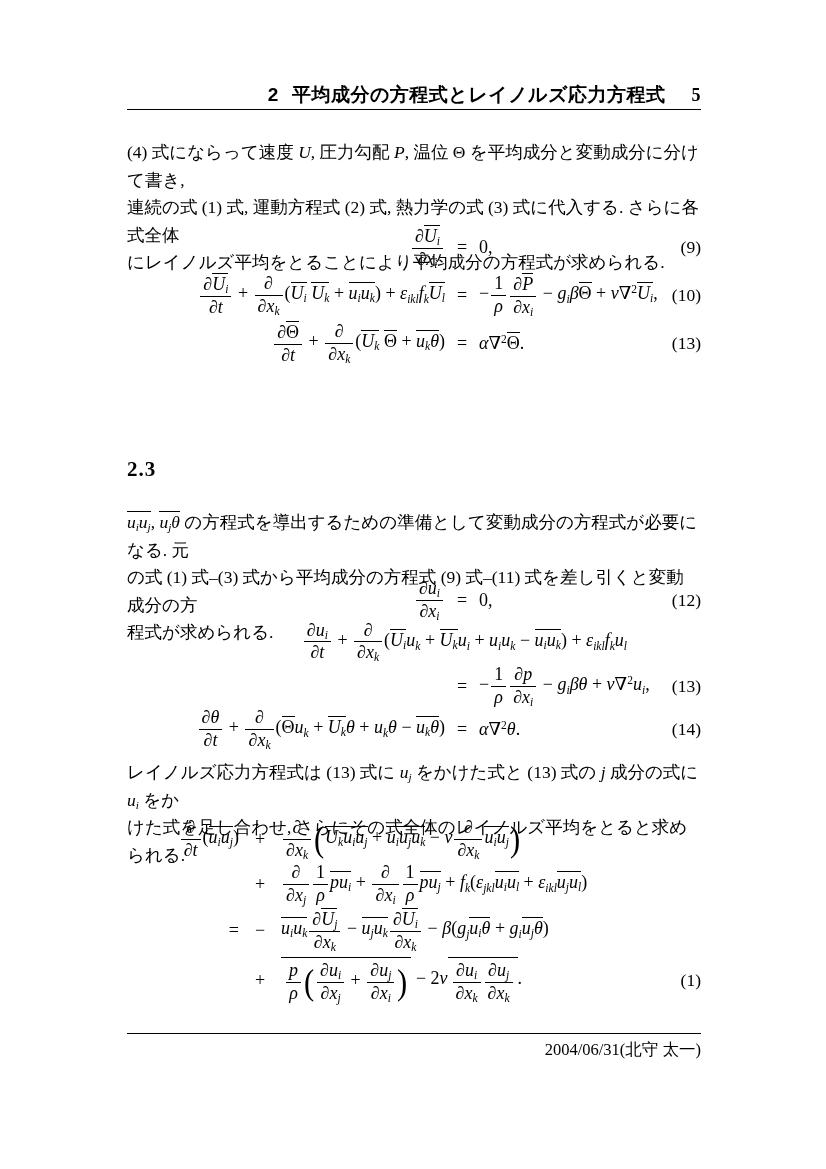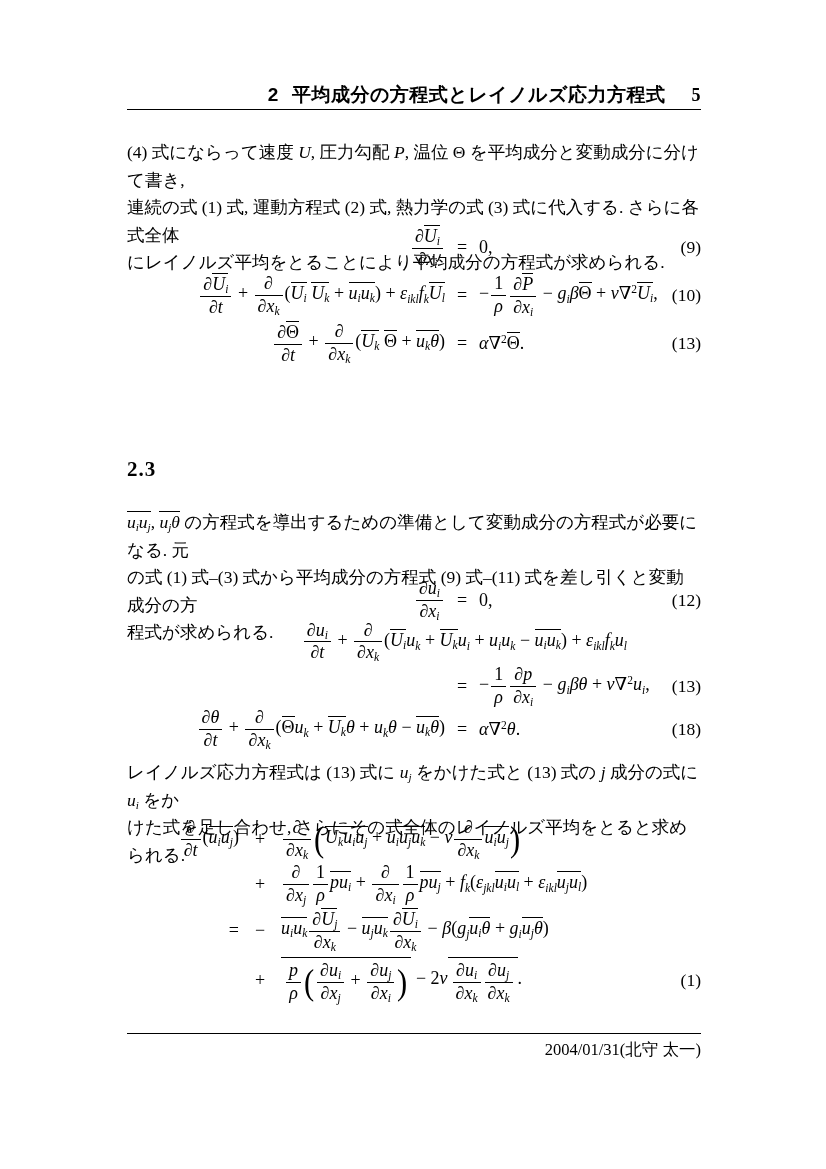--- a/index.html
+++ b/index.html
@@ -112,21 +112,21 @@
     <div class="eqline r42">
       <span class="eql"></span>
       <span class="eqm">=</span>
       <span class="eqr">−<span class="fr"><span class="n">1</span><span class="d"><var>ρ</var></span></span><span class="fr"><span class="n">∂<var>p</var></span><span class="d">∂<var>x</var><sub>i</sub></span></span> − <var>g</var><sub>i</sub><var>β</var><var>θ</var> + <var>ν</var>∇<sup>2</sup><var>u</var><sub>i</sub>,</span>
       <span class="eqno">(13)</span>
     </div>
     <div class="eqline r44">
       <span class="eql"><span class="fr"><span class="n">∂<var>θ</var></span><span class="d">∂<var>t</var></span></span> + <span class="fr"><span class="n">∂</span><span class="d">∂<var>x</var><sub>k</sub></span></span>(<span class="ol">Θ</span><var>u</var><sub>k</sub> + <span class="ol"><var>U</var><sub>k</sub></span><var>θ</var> + <var>u</var><sub>k</sub><var>θ</var> − <span class="ol"><var>u</var><sub>k</sub><var>θ</var></span>)</span>
       <span class="eqm">=</span>
       <span class="eqr"><var>α</var>∇<sup>2</sup><var>θ</var>.</span>
-      <span class="eqno">(18)</span>
+      <span class="eqno">(14)</span>
     </div>
   </div>
 
   <p class="abs para" style="top:759px;">レイノルズ応力方程式は (13) 式に <var>u</var><sub>j</sub> をかけた式と (13) 式の <var>j</var> 成分の式に <var>u</var><sub>i</sub> をか<br>けた式を足し合わせ, さらにその式全体のレイノルズ平均をとると求められる.</p>
 
   <div class="abs eqgroup g3" style="top:816px;">
     <div class="eqline r46">
       <span class="eql"><span class="fr"><span class="n">∂</span><span class="d">∂<var>t</var></span></span>(<span class="ol"><var>u</var><sub>i</sub><var>u</var><sub>j</sub></span>)</span>
       <span class="eqm">+</span>
       <span class="eqr"><span class="fr"><span class="n">∂</span><span class="d">∂<var>x</var><sub>k</sub></span></span><span class="bp">(</span><span class="ol"><var>U</var><sub>k</sub></span><span class="ol"><var>u</var><sub>i</sub><var>u</var><sub>j</sub></span> + <span class="ol"><var>u</var><sub>i</sub><var>u</var><sub>j</sub><var>u</var><sub>k</sub></span> − <var>ν</var><span class="fr"><span class="n">∂</span><span class="d">∂<var>x</var><sub>k</sub></span></span><span class="ol"><var>u</var><sub>i</sub><var>u</var><sub>j</sub></span><span class="bp">)</span></span>
@@ -143,15 +143,15 @@
     </div>
     <div class="eqline r52">
       <span class="eql"></span>
       <span class="eqm">+</span>
       <span class="eqr"><span class="olb"><span class="fr"><span class="n"><var>p</var></span><span class="d"><var>ρ</var></span></span><span class="bp">(</span><span class="fr"><span class="n">∂<var>u</var><sub>i</sub></span><span class="d">∂<var>x</var><sub>j</sub></span></span> + <span class="fr"><span class="n">∂<var>u</var><sub>j</sub></span><span class="d">∂<var>x</var><sub>i</sub></span></span><span class="bp">)</span></span> − 2<var>ν</var><span class="olb"><span class="fr"><span class="n">∂<var>u</var><sub>i</sub></span><span class="d">∂<var>x</var><sub>k</sub></span></span><span class="fr"><span class="n">∂<var>u</var><sub>j</sub></span><span class="d">∂<var>x</var><sub>k</sub></span></span></span>.</span>
       <span class="eqno">(1)</span>
     </div>
   </div>
 
   <div class="abs rule" style="top:1033px;"></div>
-  <div class="abs footer-date" style="top:1039px;">2004/01/31(北守 太一)</div>
+  <div class="abs footer-date" style="top:1039px;">2004/06/31(北守 太一)</div>
 
 </div>
 
 </body></html>

